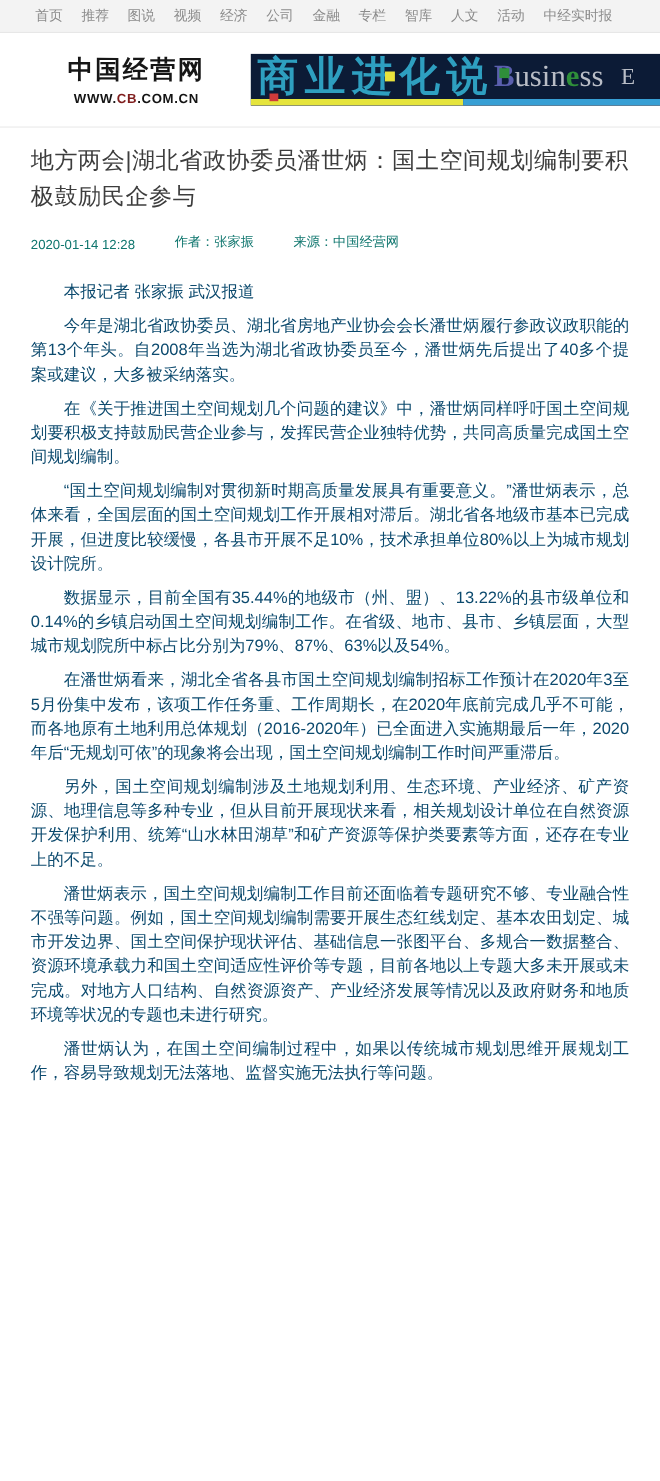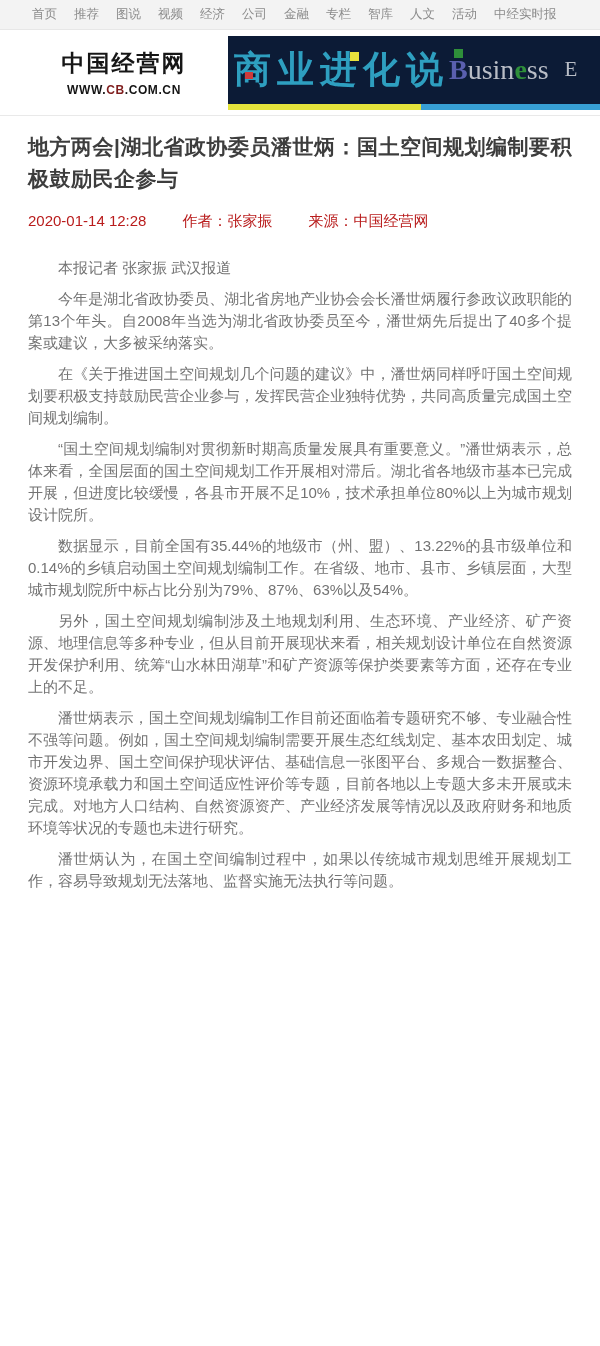--- a/index.html
+++ b/index.html
@@ -31,21 +31,21 @@
     align-items: center;
     padding-left: 30px;
   }
   .logo { width: 188px; text-align: center; flex: none; cursor: pointer; }
   .logo-cn { font-size: 23px; font-weight: bold; color: #161616; letter-spacing: 2px; }
   .logo-url { font-size: 12px; font-weight: bold; color: #141414; letter-spacing: 0.6px; margin-top: 4px; }
   .logo-url .red { color: #7f1d1d; }
 
   .banner {
     flex: 1;
-    height: 74px;
+    height: 47px;
     margin-left: 10px;
     background: #0c1b36;
     position: relative;
     overflow: hidden;
     display: flex;
     flex-direction: column;
     cursor: pointer;
   }
   .banner-text { flex: 1; display: flex; align-items: center; padding-left: 6px; white-space: nowrap; overflow: hidden; }
   .banner-cn { font-size: 37px; font-weight: bold; color: #2e9fc0; letter-spacing: 6px; line-height: 1; }
@@ -65,31 +65,31 @@
 
   
   main { padding: 0 28px; }
   .breadcrumb { margin-top: 15px; font-size: 12.5px; color: #c96a6a; }
   .breadcrumb a { color: #c96a6a; text-decoration: none; cursor: pointer; }
   .breadcrumb .sep { margin: 0 5px; }
   .article-title {
     font-size: 21px;
     line-height: 32px;
     color: #3d3d3d;
-    font-weight: 700;
+    font-weight: 400;
     letter-spacing: 0.5px;
     margin: 15px 0 0 0;
   }
-  .meta { margin-top: 17px; font-size: 15px; color: #b91c1c; display: flex; }
+  .meta { margin-top: 17px; font-size: 12px; color: #0f766e; display: flex; align-items: flex-end; }
   .meta .seg { margin-right: 36px; white-space: nowrap; }
   article { margin-top: 26px; }
   .para {
     font-size: 15px;
     line-height: 22px;
-    color: #737373;
+    color: #0c4a6e;
     text-indent: 2em;
     text-align: justify;
     margin: 0 0 9px 0;
   }
 </style>
 </head>
 <body>
 
 <div class="page">
 
@@ -163,20 +163,21 @@
 
 
 
         <p class="para">在《关于推进国土空间规划几个问题的建议》中，潘世炳同样呼吁国土空间规划要积极支持鼓励民营企业参与，发挥民营企业独特优势，共同高质量完成国土空间规划编制。</p>
 
 
         <p class="para">“国土空间规划编制对贯彻新时期高质量发展具有重要意义。”潘世炳表示，总体来看，全国层面的国土空间规划工作开展相对滞后。湖北省各地级市基本已完成开展，但进度比较缓慢，各县市开展不足10%，技术承担单位80%以上为城市规划设计院所。</p>
 
         <p class="para">数据显示，目前全国有35.44%的地级市（州、盟）、13.22%的县市级单位和0.14%的乡镇启动国土空间规划编制工作。在省级、地市、县市、乡镇层面，大型城市规划院所中标占比分别为79%、87%、63%以及54%。</p>
 
+        <p class="para">在潘世炳看来，湖北全省各县市国土空间规划编制招标工作预计在2020年3至5月份集中发布，该项工作任务重、工作周期长，在2020年底前完成几乎不可能，而各地原有土地利用总体规划（2016-2020年）已全面进入实施期最后一年，2020年后“无规划可依”的现象将会出现，国土空间规划编制工作时间严重滞后。</p>
 
         <p class="para">另外，国土空间规划编制涉及土地规划利用、生态环境、产业经济、矿产资源、地理信息等多种专业，但从目前开展现状来看，相关规划设计单位在自然资源开发保护利用、统筹“山水林田湖草”和矿产资源等保护类要素等方面，还存在专业上的不足。</p>
 
         <p class="para">潘世炳表示，国土空间规划编制工作目前还面临着专题研究不够、专业融合性不强等问题。例如，国土空间规划编制需要开展生态红线划定、基本农田划定、城市开发边界、国土空间保护现状评估、基础信息一张图平台、多规合一数据整合、资源环境承载力和国土空间适应性评价等专题，目前各地以上专题大多未开展或未完成。对地方人口结构、自然资源资产、产业经济发展等情况以及政府财务和地质环境等状况的专题也未进行研究。</p>
 
         <p class="para">潘世炳认为，在国土空间编制过程中，如果以传统城市规划思维开展规划工作，容易导致规划无法落地、监督实施无法执行等问题。</p>
 
       </article>
 
   </main>

